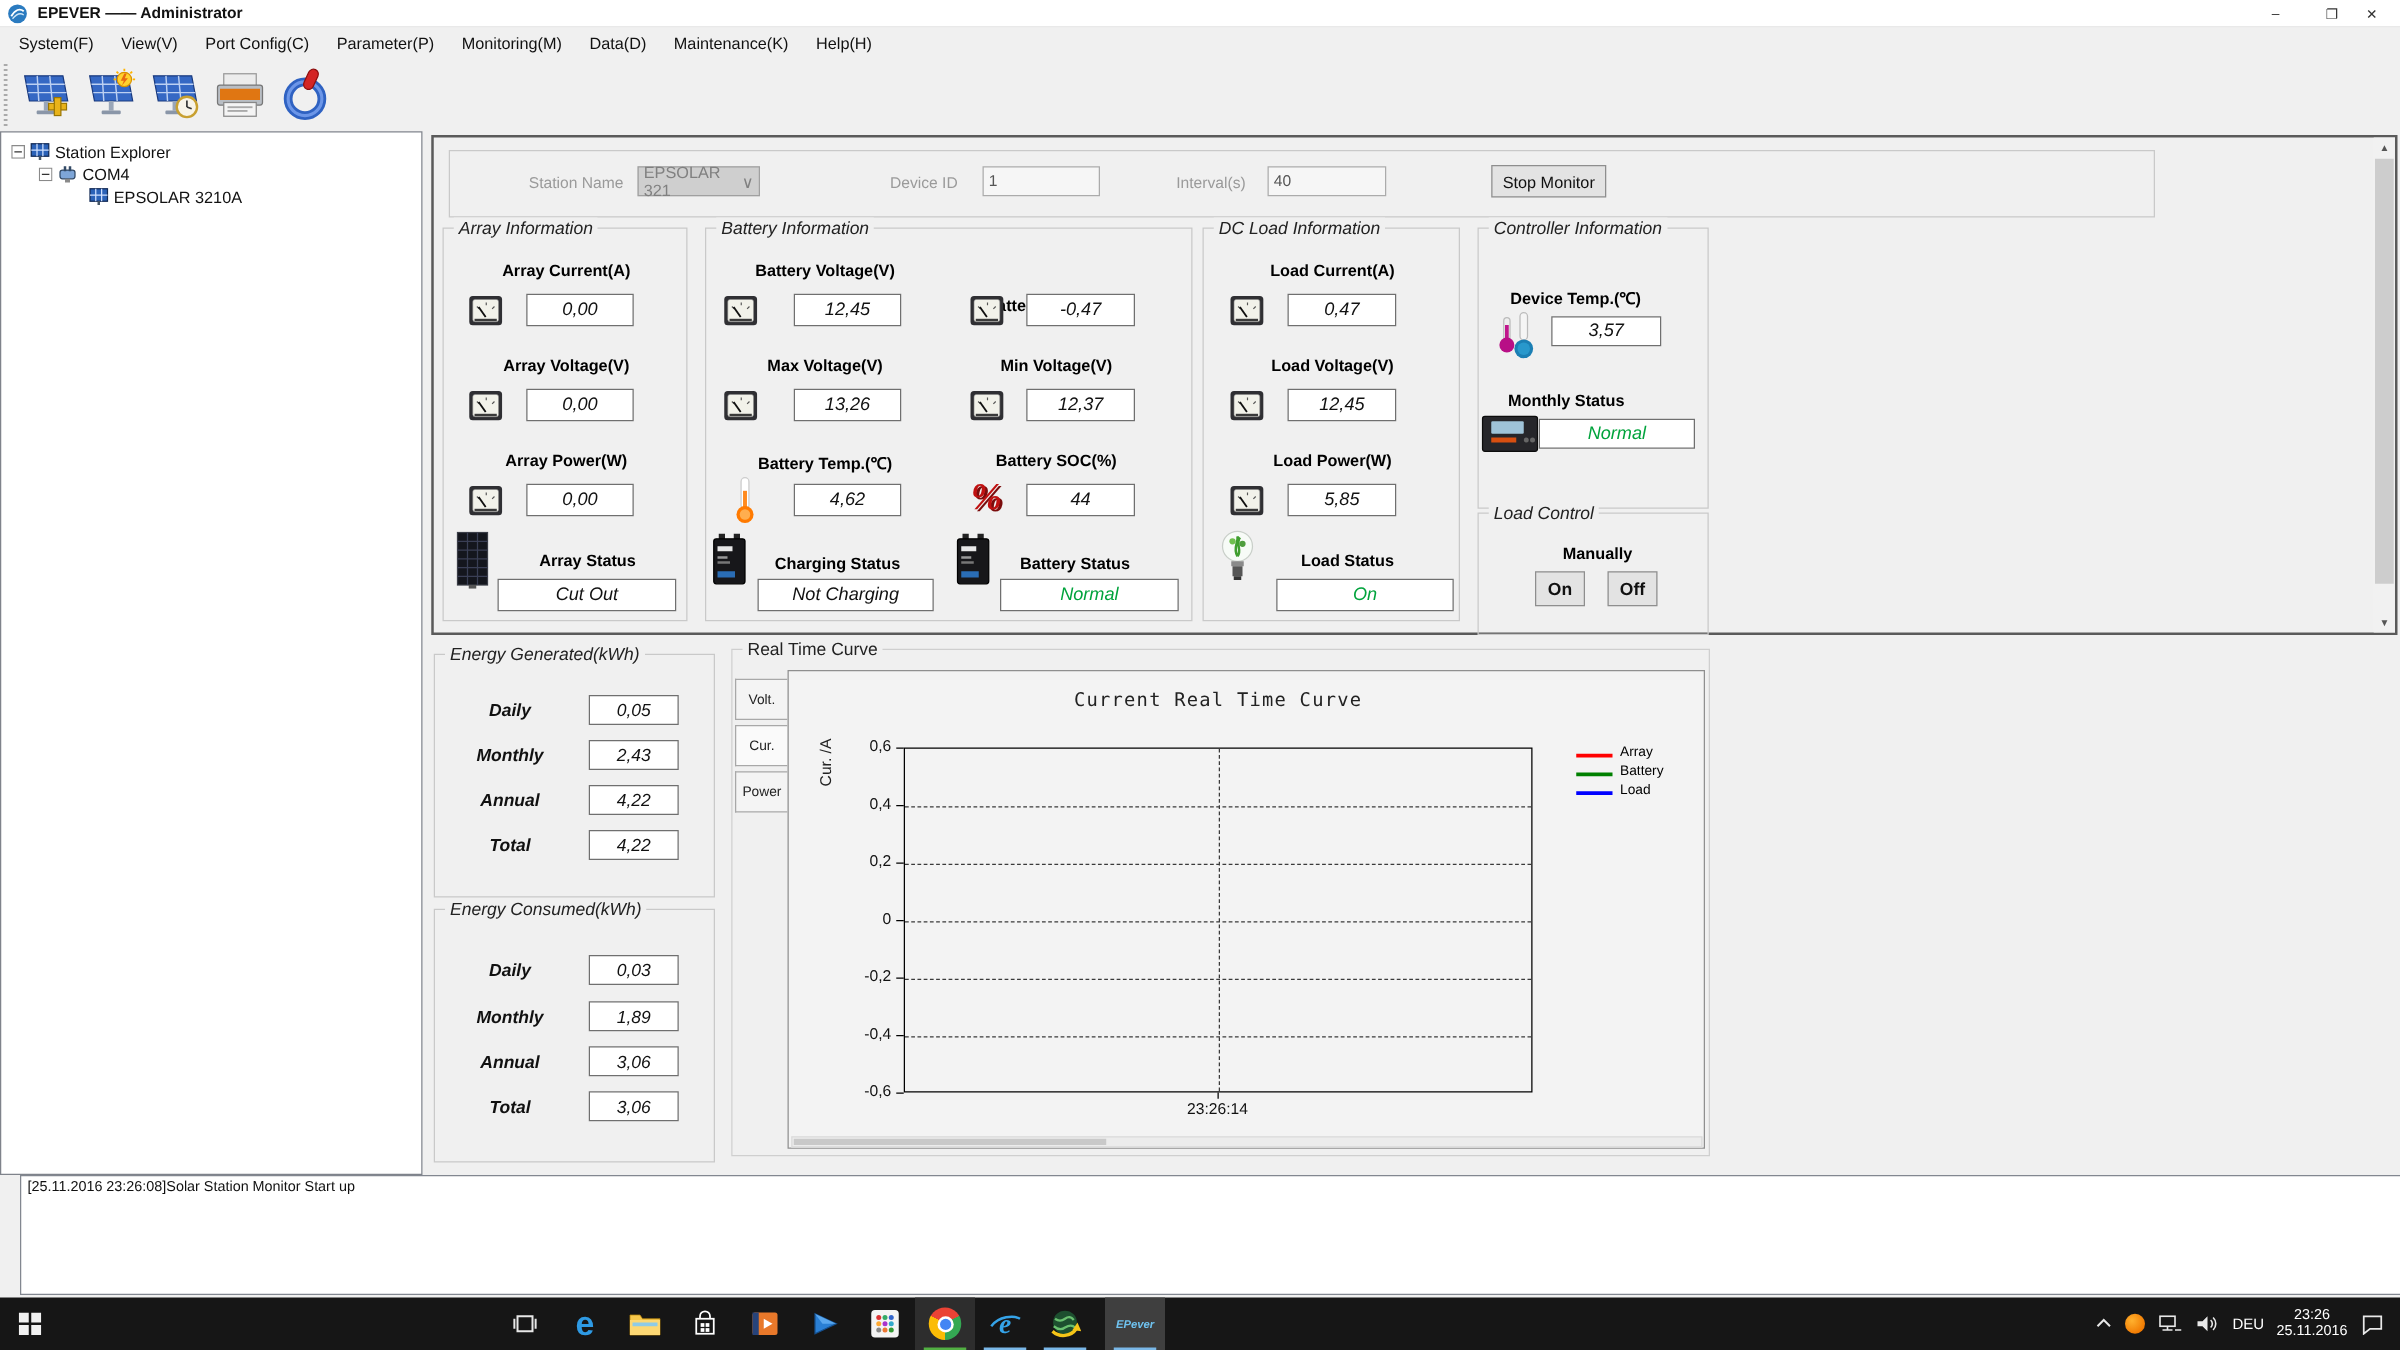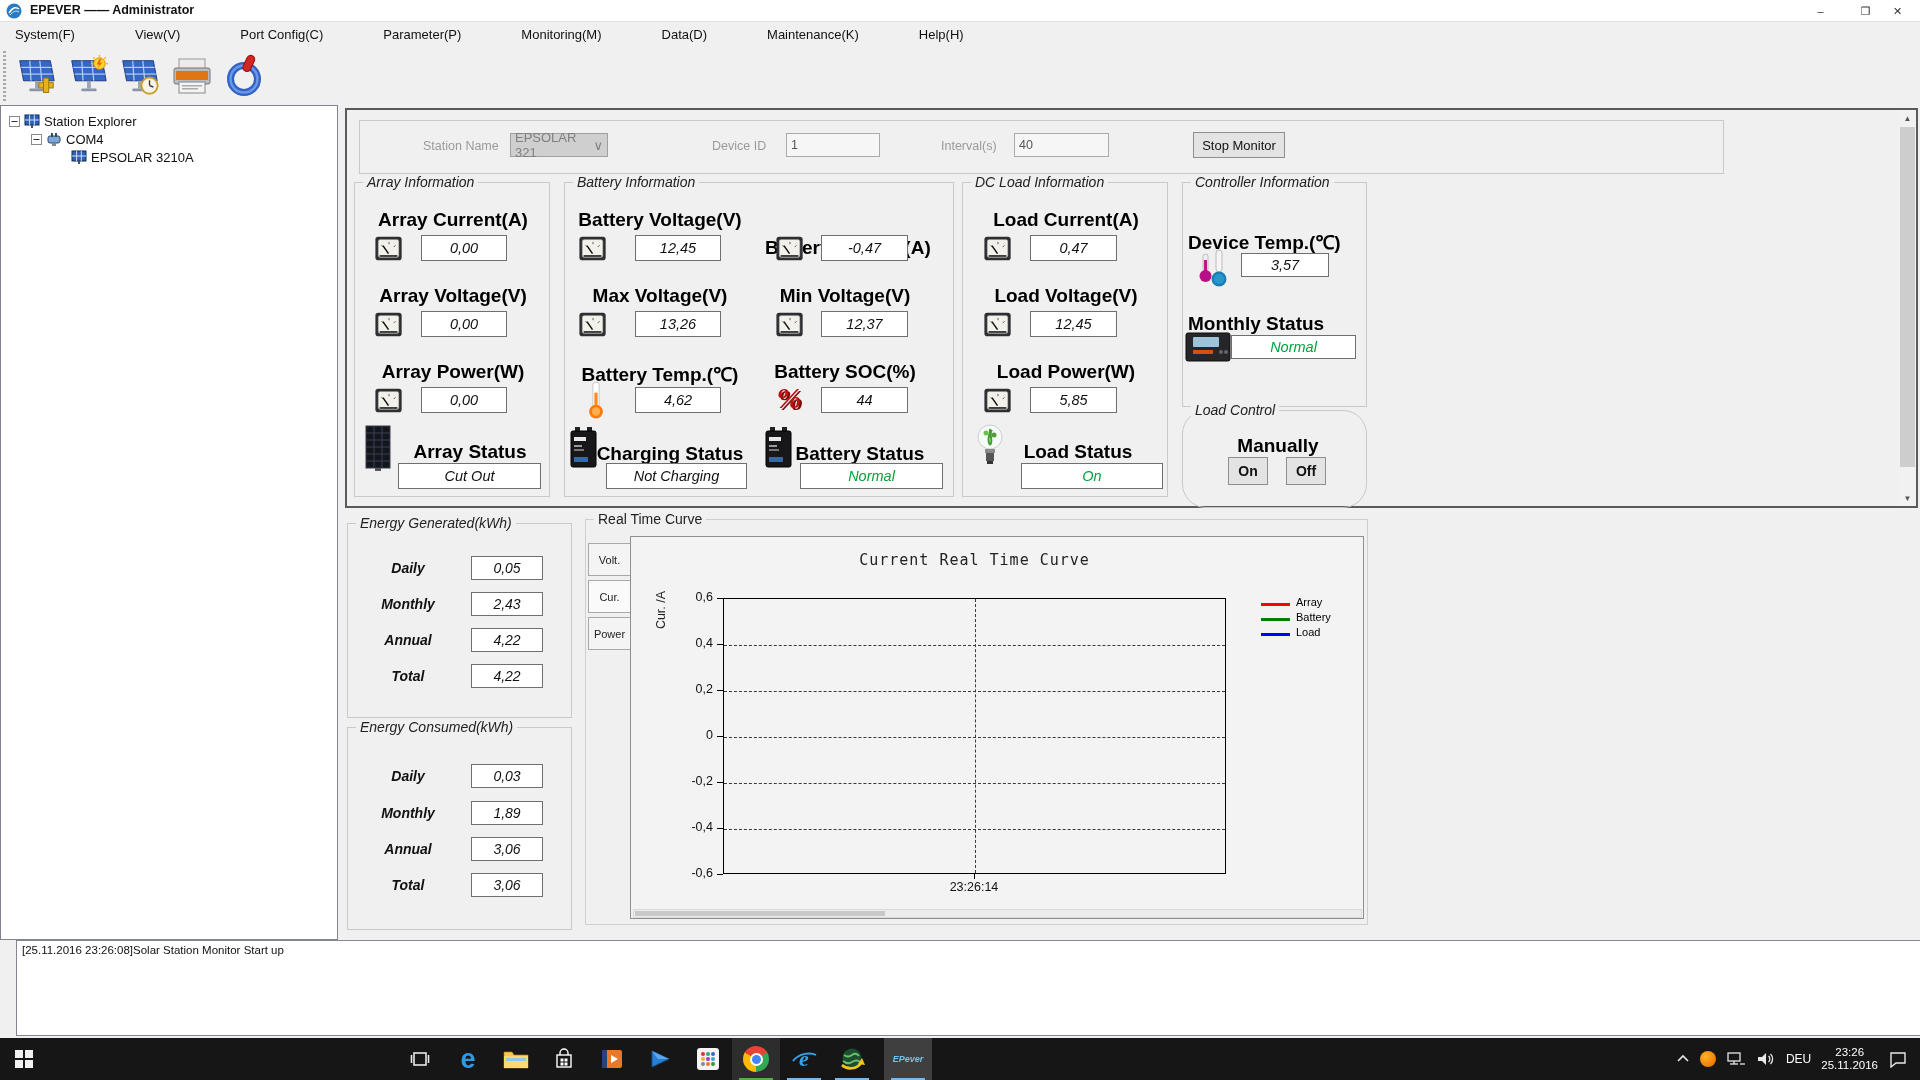--- a/index.html
+++ b/index.html
@@ -8,40 +8,40 @@
   .icon svg, .icon div { display:block; }
   .icon svg { width:100%; height:100%; }
 
   
   .titlebar { position:absolute; left:0; top:0; width:1920px; height:22px; background:#ffffff; border-bottom:1px solid #e2e2e2; }
   .tb-logo { position:absolute; left:6px; top:3px; width:16px; height:16px; }
   .tb-title { position:absolute; left:30px; top:3px; font-size:12.5px; font-weight:bold; color:#111; }
   .wc { position:absolute; top:0; width:45px; height:22px; display:flex; align-items:center; justify-content:center; font-size:11px; color:#333; }
 
   
-  .menubar { position:absolute; left:0; top:22px; width:1920px; height:25px; background:#f0f0f0; display:flex; align-items:center; padding-left:4px;gap:38px; }
+  .menubar { position:absolute; left:0; top:22px; width:1920px; height:25px; background:#f0f0f0; display:flex; align-items:center; padding-left:4px; }
   .mitem { padding:0 11px; font-size:13px; color:#111; height:25px; display:flex; align-items:center; }
 
   
   .toolbar { position:absolute; left:0; top:47px; width:1920px; height:58px; background:#f0f0f0; }
   .grip { position:absolute; left:3px; top:4px; width:3px; height:50px; background:repeating-linear-gradient(#aaa 0 2px, transparent 2px 4px); }
   .tbtn { position:absolute; top:7px; width:44px; height:44px; }
 
   
   .treepanel { position:absolute; left:0; top:105px; width:338px; height:835px; background:#fff; border:1px solid #7f838b; }
   .trow { position:absolute; height:18px; display:flex; align-items:center; font-size:13px; white-space:nowrap; }
   .expander { width:11px; height:11px; display:inline-block; }
   .ticon { width:16px; height:16px; display:inline-block; margin:0 4px; }
 
   
   .monitor { position:absolute; left:345px; top:108px; width:1573px; height:400px; background:#f0f0f0; border:2px solid #5a5a5a; }
   .gbox { position:absolute; border:1px solid #c9c9c9; }
   .gcap { position:absolute; top:-9px; left:8px; background:#f0f0f0; padding:0 4px; font-size:14px; font-style:italic; color:#222; white-space:nowrap; }
   .gcap.plain { font-style:normal; }
-  .mlabel { position:absolute; font-weight:bold; font-size:19px; text-align:center; white-space:nowrap; color:#000; }
+  .mlabel { position:absolute; font-weight:bold; font-size:13px; text-align:center; white-space:nowrap; color:#000; }
   .gicon { position:absolute; }
   .vbox { position:absolute; height:26px; background:#fff; border:1px solid #6f6f6f; display:flex; align-items:center; justify-content:center; font-style:italic; font-size:14.5px; color:#111; white-space:nowrap; }
   .green { color:#00a33c; }
   .slabel { position:absolute; font-size:12.5px; color:#9a9a9a; white-space:nowrap; }
   .sinput { position:absolute; height:24px; background:#f6f6f6; border:1px solid #ababab; font-size:12.5px; color:#555; padding-left:4px; display:flex; align-items:center; }
   .sdrop { position:absolute; height:24px; background:#cfcfcf; border:1px solid #a0a0a0; font-size:13px; color:#808080; padding:0 4px; display:flex; align-items:center; justify-content:space-between; }
   .btn { position:absolute; background:#e3e3e3; border:1px solid #8e8e8e; display:flex; align-items:center; justify-content:center; font-size:13px; color:#111; }
   .btn.bold { font-weight:bold; font-size:14px; }
 
   
@@ -473,21 +473,21 @@
           <rect x="1" y="2" width="44" height="28" rx="2" fill="#26262a" stroke="#0c0c0c"></rect>
           <rect x="8" y="6" width="26" height="10" rx="1" fill="#9fc3d8"></rect>
           <rect x="8" y="19" width="20" height="4" fill="#d84f10"></rect>
           <circle cx="36" cy="21" r="2" fill="#666"></circle>
           <circle cx="41" cy="21" r="2" fill="#666"></circle>
         </svg>
       </span>
     <div class="vbox green" style="left:48px; top:152px; width:125px; height:24px;">Normal</div>
   </div>
 
-  <div class="gbox" style="left:835px; top:300px; width:185px; height:98px;border-radius:24px;">
+  <div class="gbox" style="left:835px; top:300px; width:185px; height:98px;">
     <span class="gcap">Load Control</span>
     <div class="mlabel" style="left:30px; top:24px; width:130px;">Manually</div>
     <div class="btn bold" style="left:45px; top:46px; width:40px; height:28px;">On</div>
     <div class="btn bold" style="left:103px; top:46px; width:40px; height:28px;">Off</div>
   </div>
 
   <div class="sbv" style="left:1552px; top:0; width:17px; height:396px;">
     <div class="sb-arrow" style="top:0;">▲</div>
     <div class="sb-thumb" style="top:17px; height:340px;"></div>
     <div class="sb-arrow" style="top:380px;">▼</div>

